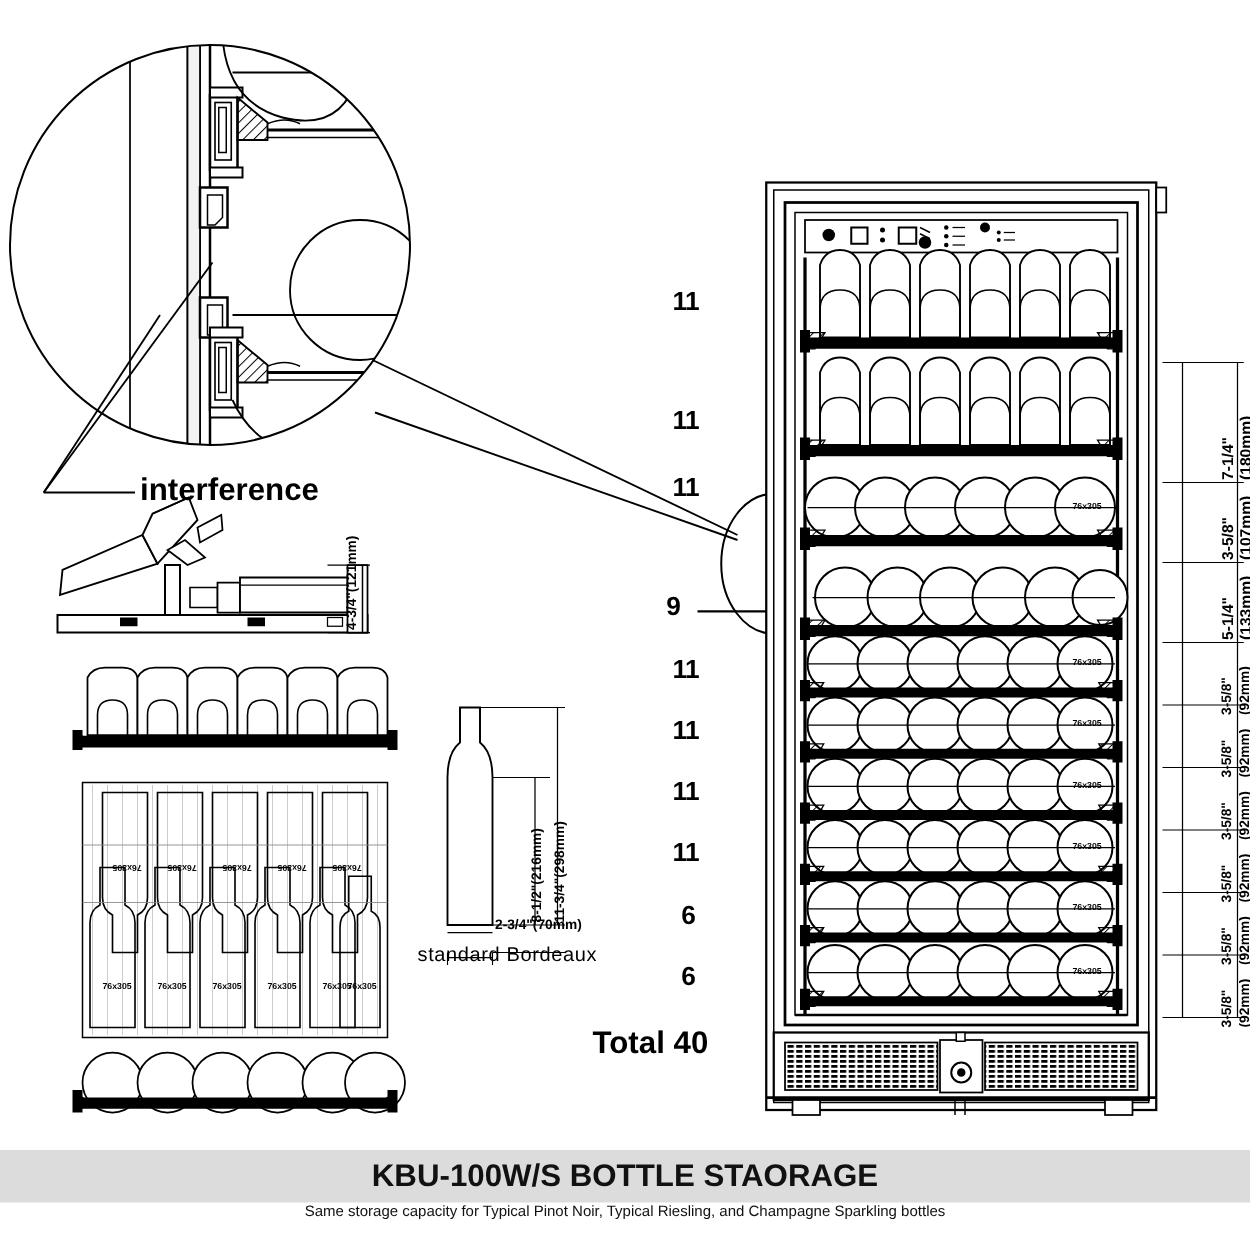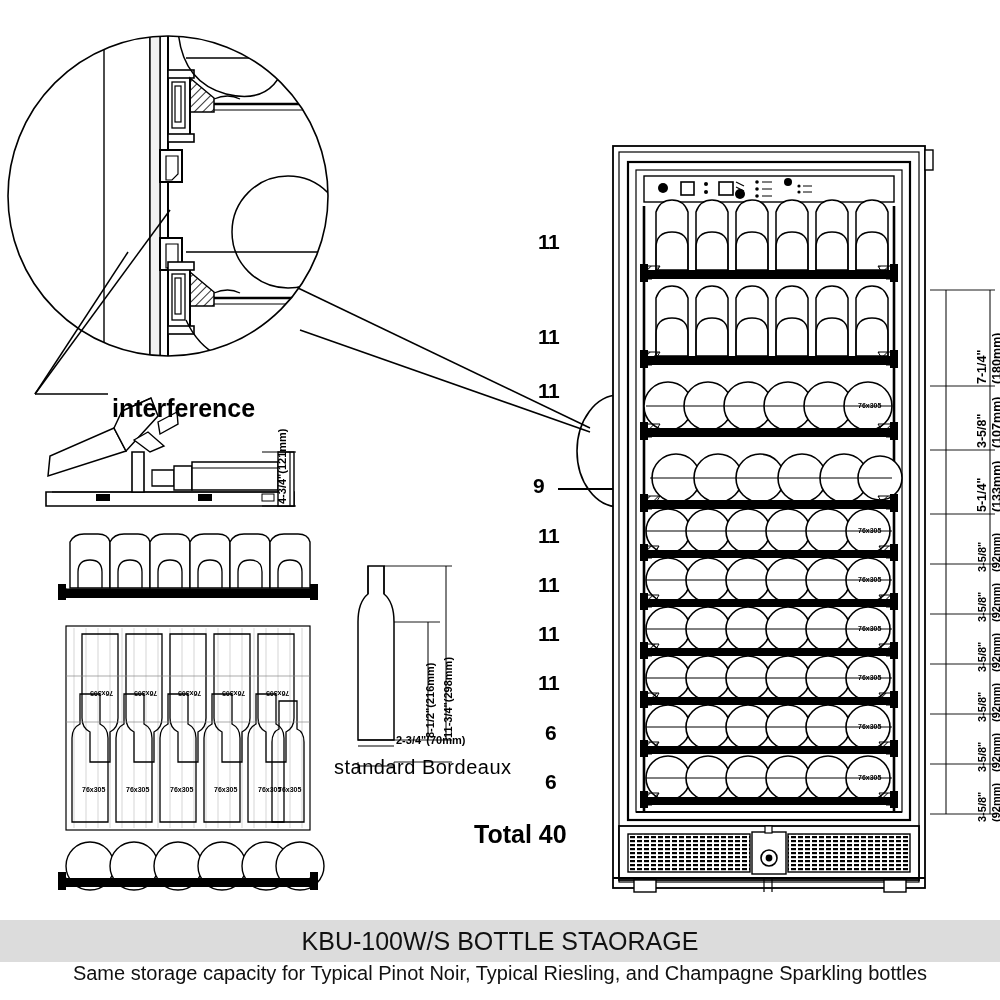--- a/index.html
+++ b/index.html
@@ -7,57 +7,57 @@
     width:1000px;height:1000px;background:#ffffff;
     font-family:"Liberation Sans",sans-serif;
     position:relative;overflow:hidden;
   }
   #stage{position:absolute;left:0;top:0;width:1000px;height:1000px;}
   svg.layer{position:absolute;left:0;top:0;width:1000px;height:1000px;}
 
   .lbl{position:absolute;font-weight:bold;color:#000;white-space:nowrap;}
   .count{font-size:21px;font-weight:bold;letter-spacing:-0.5px;}
   .total{font-size:25px;font-weight:bold;}
-  .interference{font-size:25px;font-weight:bold;letter-spacing:0px;margin-top:16px;}
+  .interference{font-size:25px;font-weight:bold;letter-spacing:0px;}
 
   .vdim{
     position:absolute;white-space:nowrap;color:#000;
     font-family:"Liberation Sans",sans-serif;
     font-size:12.5px;font-weight:bold;
     transform-origin:left top;
     transform:rotate(-90deg);
   }
   .vdim2{
     position:absolute;white-space:nowrap;color:#000;
     font-family:"Liberation Sans",sans-serif;
     font-size:11px;font-weight:bold;
     transform-origin:left top;
     transform:rotate(-90deg);
   }
   .bordeaux-cap{
-    position:absolute;font-size:20px;color:#000;
+    position:absolute;font-size:16px;color:#000;
     font-family:"Liberation Sans",sans-serif;letter-spacing:0.5px;
   }
   .bottle-tag{
     position:absolute;font-size:7px;font-weight:bold;color:#000;
     font-family:"Liberation Sans",sans-serif;white-space:nowrap;
   }
 
   
   #caption-bar{
     position:absolute;left:0;top:920px;width:1000px;height:42px;
     background:#dcdcdc;display:flex;align-items:center;justify-content:center;
   }
   #caption-title{
-    font-size:25px;font-weight:normal;color:#111;letter-spacing:0px;
+    font-size:25px;font-weight:bold;color:#111;letter-spacing:0px;
     font-family:"Liberation Sans",sans-serif;
   }
   #caption-sub{
     position:absolute;left:0;top:962px;width:1000px;
-    text-align:center;font-size:20px;color:#111;
+    text-align:center;font-size:12px;color:#111;
     font-family:"Liberation Sans",sans-serif;
   }
 </style>
 </head>
 <body>
 
 <div id="stage">
 
   <svg class="layer" viewBox="0 0 1000 1000">
     <defs>

